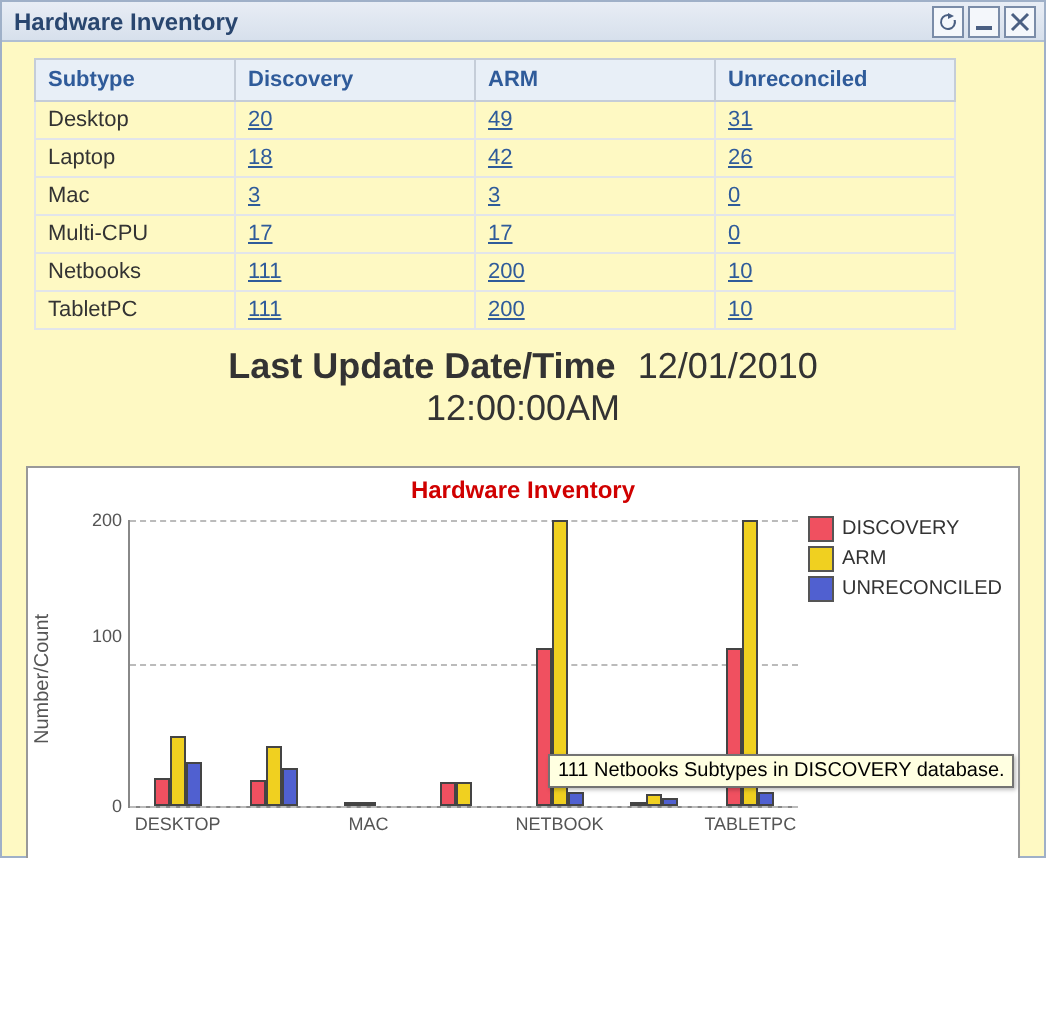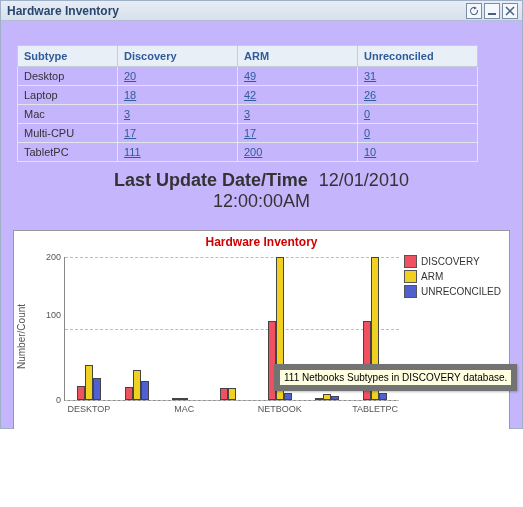--- a/index.html
+++ b/index.html
@@ -8,21 +8,21 @@
     font-family: Arial, Helvetica, sans-serif;
     font-size: 11px;
     background: #fff;
   }
   .panel {
     width: 523px;
     height: 429px;
     box-sizing: border-box;
     border: 1px solid #9fb0c8;
     position: relative;
-    background: #c4b5fd;
+    background: #fef9c3;
   }
   .titlebar {
     height: 20px;
     background: linear-gradient(#e8edf5, #d7e0ec);
     border-bottom: 1px solid #b0bfd3;
     display: flex;
     align-items: center;
     padding: 0 4px 0 6px;
     box-sizing: border-box;
   }
@@ -38,21 +38,21 @@
     border: 1px solid #7a8ca8;
     margin-left: 2px;
     display: flex;
     align-items: center;
     justify-content: center;
     cursor: pointer;
     background: #f4f7fb;
   }
   .titlebar .win-btn svg { display:block; }
   .content {
-    padding: 24px 16px 8px 16px;
+    padding: 8px 16px 8px 16px;
     box-sizing: border-box;
   }
   table.data {
     border-collapse: collapse;
     width: 460px;
     table-layout: fixed;
   }
   table.data col:nth-child(1){ width: 100px; }
   table.data col:nth-child(2){ width: 120px; }
   table.data col:nth-child(3){ width: 120px; }
@@ -163,21 +163,21 @@
   .bar {
     position: absolute;
     bottom: 0;
     width: 8px;
     border: 1px solid #444;
     box-sizing: border-box;
   }
   .tooltip {
     position: absolute;
     background: #ffffe1;
-    border: 6px solid #737373;
+    border: 1px solid #737373;
     padding: 2px 4px;
     font-size: 10px;
     color: #000;
     white-space: nowrap;
     box-shadow: 1px 1px 2px rgba(0,0,0,0.25);
   }
 </style>
 </head>
 <body>
 
@@ -236,20 +236,26 @@
             <td>Mac</td>
             <td><a>3</a></td>
             <td><a>3</a></td>
             <td><a>0</a></td>
           </tr>
           <tr>
             <td>Multi-CPU</td>
             <td><a>17</a></td>
             <td><a>17</a></td>
             <td><a>0</a></td>
+          </tr>
+          <tr>
+            <td>Netbooks</td>
+            <td><a>111</a></td>
+            <td><a>200</a></td>
+            <td><a>10</a></td>
           </tr>
           <tr>
             <td>TabletPC</td>
             <td><a>111</a></td>
             <td><a>200</a></td>
             <td><a>10</a></td>
           </tr>
         </tbody>
     </table>
 

